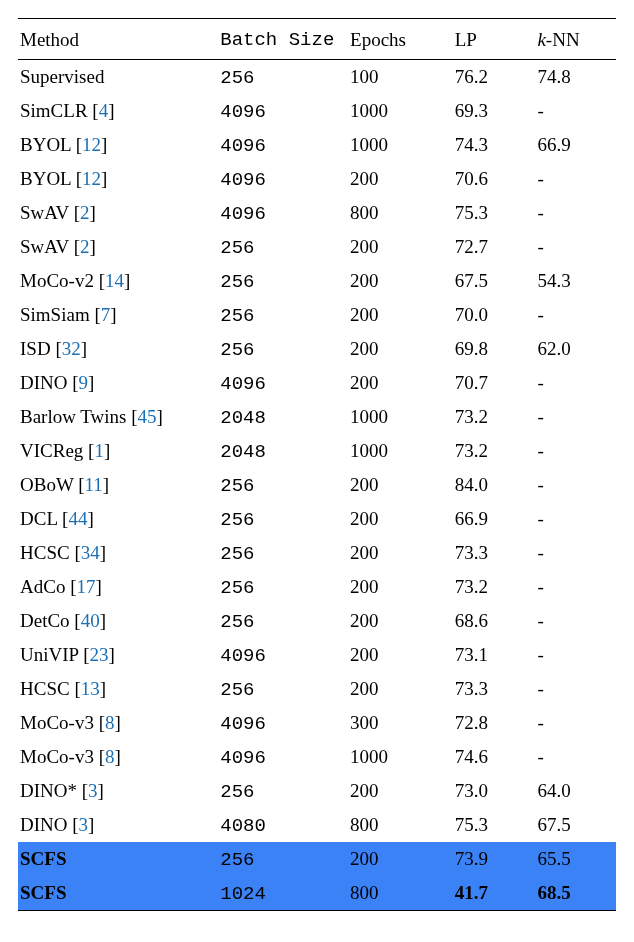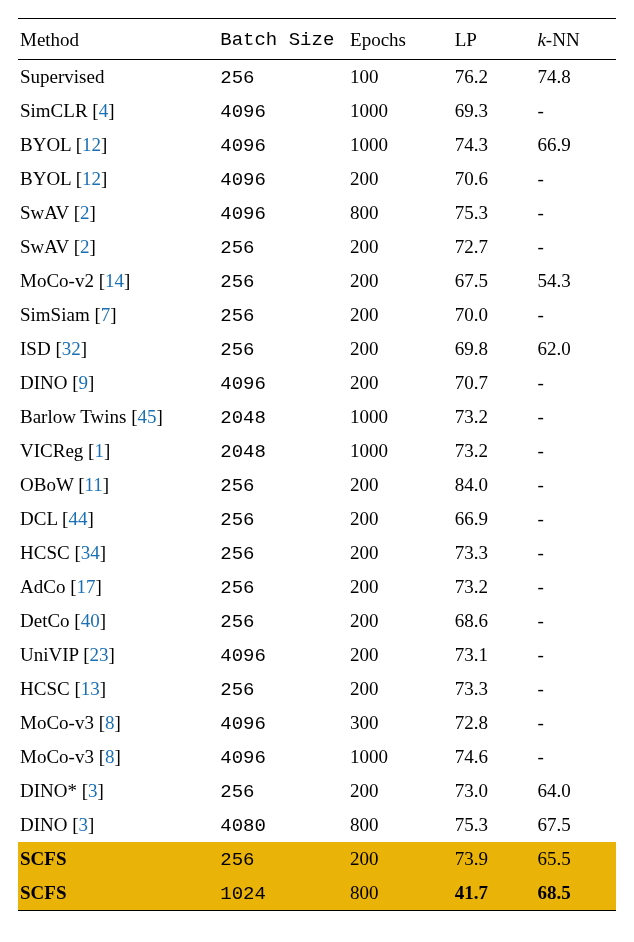--- a/index.html
+++ b/index.html
@@ -35,21 +35,21 @@
     }
     .col-method { width: 192px; padding-left: 2px; margin-top: 36px;}
     .col-batch { width: 120px; font-family: Liberation Mono, monospace; }
     .col-epochs { width: 94px; }
     .col-lp { width: 72px; }
     .col-knn { width: 74px; }
     .cite {
       color: #1a6fb5;
     }
     .highlight {
-      background-color: #eab308;
+      background-color: #3b82f6;
     }
     .bold {
       font-weight: bold;
     }
     .underline {
     }
     .italic {
       font-style: italic;
     }
     tbody#table-body {}

